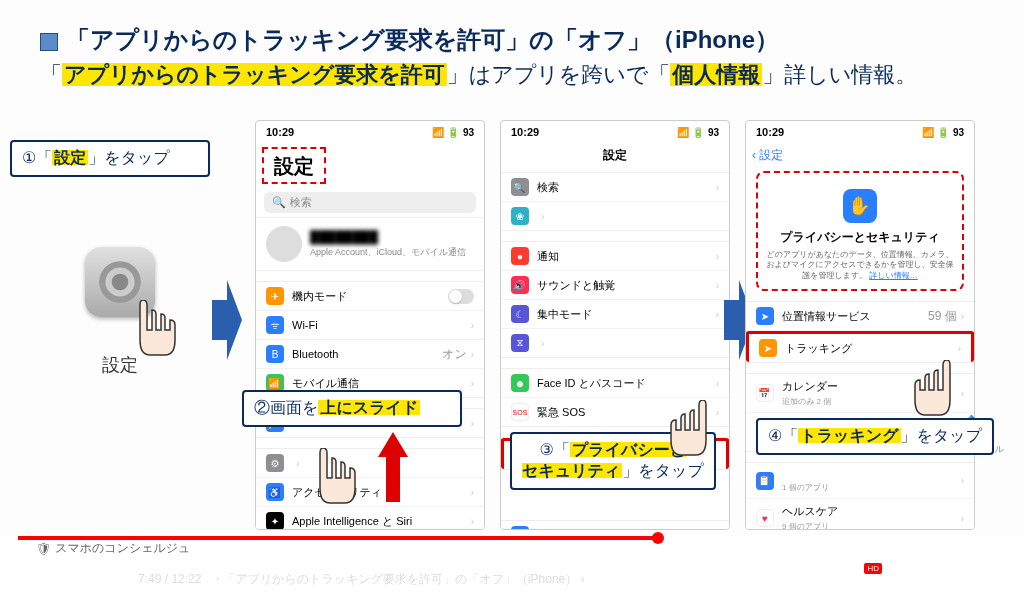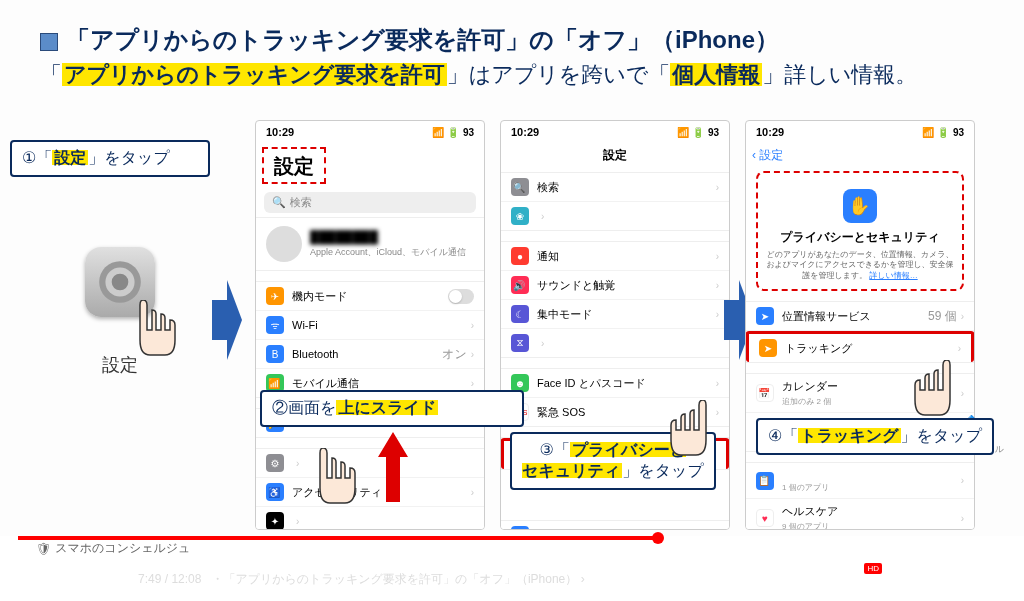--- a/index.html
+++ b/index.html
@@ -175,27 +175,28 @@
             <span class="row-icon ic-gray">⚙</span>
             <span class="chev">›</span>
           </div>
         <div class="row">
             <span class="row-icon ic-blue">♿</span>
             <span class="row-label">アクセシビリティ</span>
             <span class="chev">›</span>
           </div>
         <div class="row">
             <span class="row-icon ic-black">✦</span>
-            <span class="chev">›</span>
-          </div>
-
-      </div>
-    </div>
-
-    <div class="callout" style="left:260px; top:390px; width:264px;">
+            <span class="row-label">Apple Intelligence と Siri</span>
+            <span class="chev">›</span>
+          </div>
+
+      </div>
+    </div>
+
+    <div class="callout" style="left:242px; top:390px; width:220px;">
       <span>②画面を</span><span class="hl">上にスライド</span>
     </div>
     <svg class="big-red-arrow" style="left:378px;top:432px;" viewBox="0 0 30 70">
         <path d="M15 0 L30 25 L22 25 L22 70 L8 70 L8 25 L0 25 Z" fill="#d00"></path>
       </svg>
     <svg class="hand" style="left:300px;top:448px;" viewBox="0 0 60 70">
         <path d="M20 10 L20 40 Q20 55 30 55 L45 55 Q55 55 55 40 L55 25 Q55 20 50 20 L50 30 L45 30 L45 18 Q45 14 41 14 L41 30 L36 30 L36 14 Q36 10 32 10 L32 30 L27 30 L27 5 Q27 0 23 0 Q20 0 20 5 Z" fill="#fce8d8" stroke="#333" stroke-width="1.5"></path>
       </svg>
 
     <div class="phone phoneB">
@@ -367,21 +368,21 @@
           <svg viewBox="0 0 24 24">
             <path d="M6 6v12l8.5-6L6 6zm9 0h2v12h-2z"></path>
           </svg>
         </div>
       <div class="ctrl-btn">
           <svg viewBox="0 0 24 24">
             <path d="M3 9v6h4l5 5V4L7 9H3zm13 3a4 4 0 00-2-3.5v7a4 4 0 002-3.5z"></path>
           </svg>
         </div>
       <span class="time-display">
-        <span>7:49</span><span> / </span><span>12:08</span>
+        <span>7:49</span><span> / </span><span>12:22</span>
       </span>
       <span class="vid-title"><span>・「アプリからのトラッキング要求を許可」の「オフ」（iPhone）</span> <span>›</span></span>
       <div class="controls-right">
         <div class="ctrl-btn-r">
             <svg viewBox="0 0 24 24">
               <rect x="2" y="8" width="20" height="8" rx="4" fill="none" stroke="#fff" stroke-width="2"></rect>
               <circle cx="8" cy="12" r="3" fill="#fff"></circle>
             </svg>
           </div>
         <div class="ctrl-btn-r">

